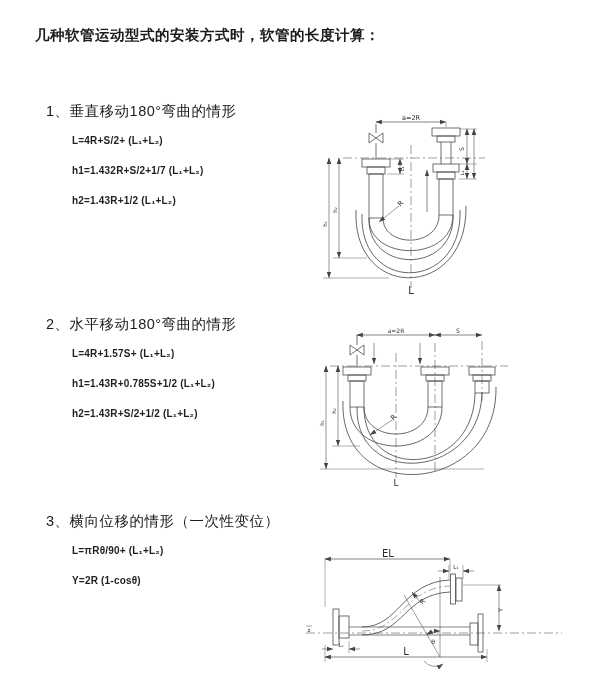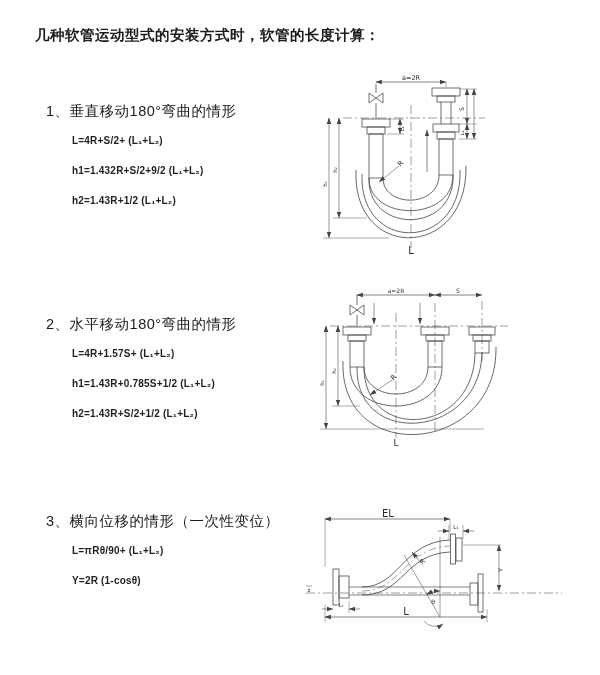--- a/index.html
+++ b/index.html
@@ -10,34 +10,34 @@
   .page-title{
     position:absolute;left:35px;top:26px;font-size:14.5px;font-weight:bold;
     color:#1b1b1b;letter-spacing:0.5px;text-align:center;
   }
   .section{position:absolute;left:46px;width:270px;}
   .sec-heading{font-size:14.5px;font-weight:normal;color:#1b1b1b;margin:0 0 11px 0;letter-spacing:0.5px;}
   .formula{
     font-size:10px;font-weight:bold;color:#1f1f1f;margin:4px 0 12px 0;
     padding-left:26px;line-height:18px;letter-spacing:0.2px;white-space:nowrap;
   }
-  .diagram{position:absolute;}
+  .diagram{position:absolute;margin-top:40px;}
   .diagram svg{display:block;width:100%;height:100%;}
   svg text{font-family:"DejaVu Sans","Liberation Sans",sans-serif;fill:#2b2b2b;}
   svg .ln{stroke:#4d4d4d;fill:none;}
 </style>
 </head>
 <body>
 
 <div class="page-title">几种软管运动型式的安装方式时，软管的长度计算：</div>
 
 <section class="section" style="top:102px">
   <h2 class="sec-heading">1、垂直移动180°弯曲的情形</h2>
   <p class="formula">L=4R+S/2+ (L₁+L₂)</p>
-  <p class="formula">h1=1.432R+S/2+9/2 (L₁+L₂)</p>
+  <p class="formula">h1=1.432R+S/2+1/7 (L₁+L₂)</p>
   <p class="formula">h2=1.43R+1/2 (L₁+L₂)</p>
 </section>
 
 <section class="section" style="top:315px">
   <h2 class="sec-heading">2、水平移动180°弯曲的情形</h2>
   <p class="formula">L=4R+1.57S+ (L₁+L₂)</p>
   <p class="formula">h1=1.43R+0.785S+1/2 (L₁+L₂)</p>
   <p class="formula">h2=1.43R+S/2+1/2 (L₁+L₂)</p>
 </section>
 

